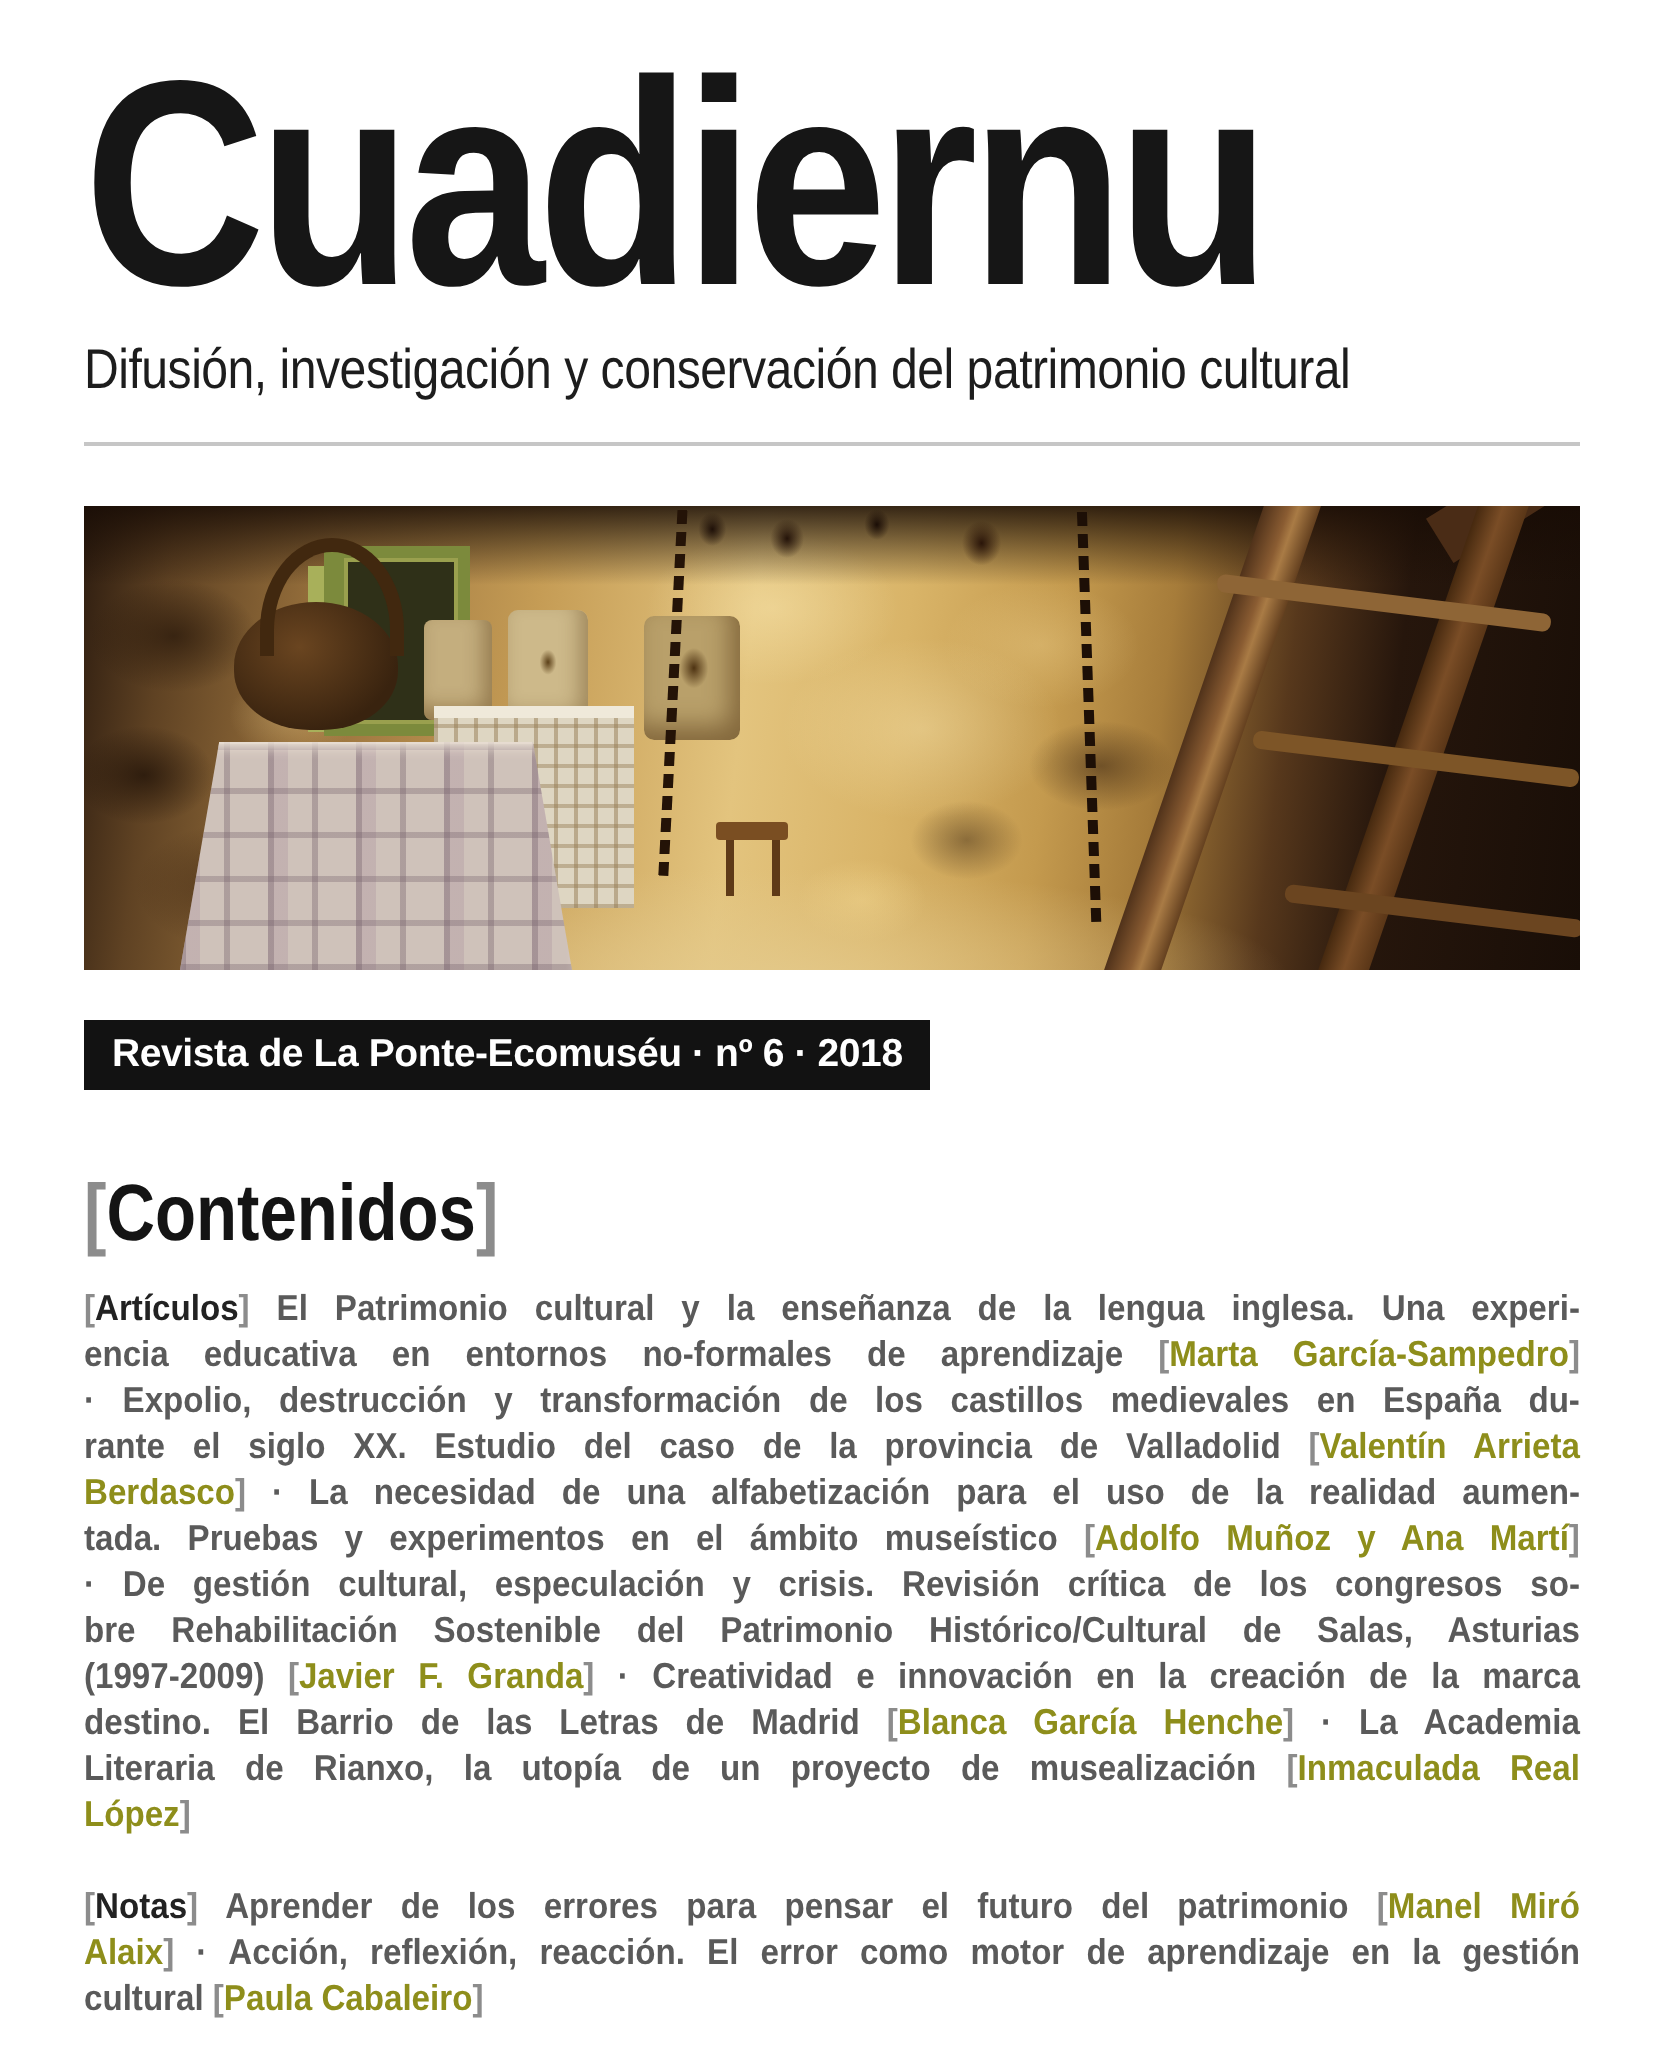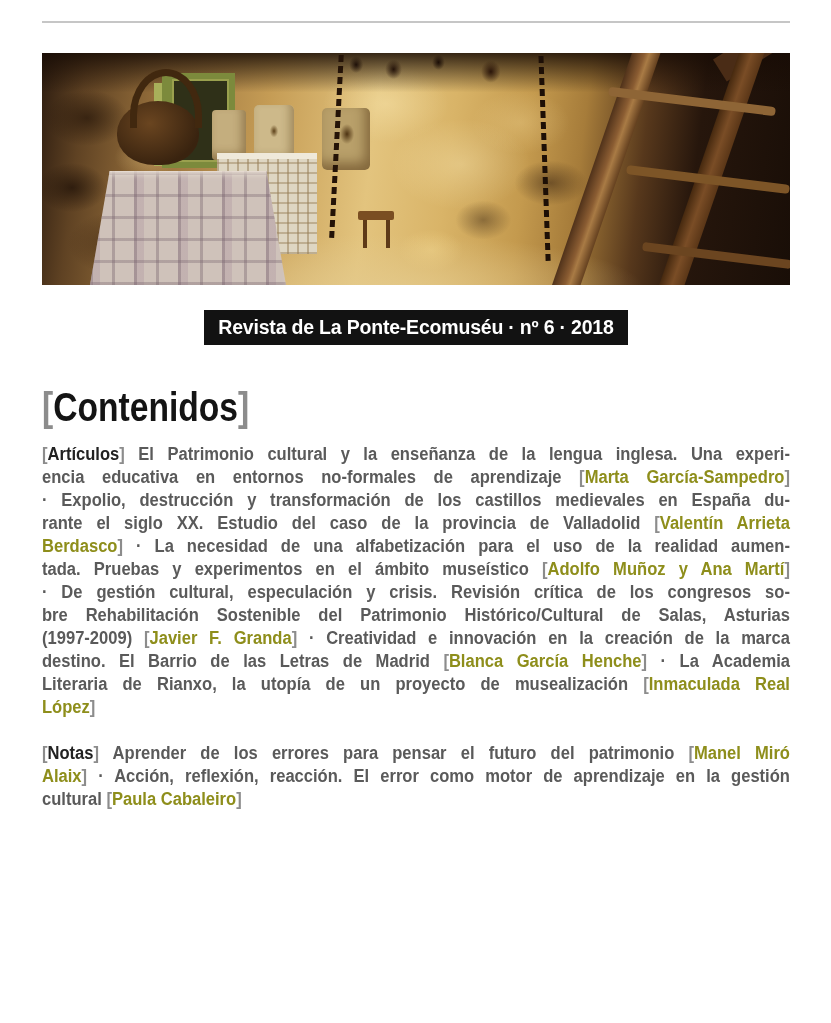--- a/index.html
+++ b/index.html
@@ -111,21 +111,21 @@
   .ph-rung1 { left: 566px; top: 44px; width: 168px; height: 9px; background: #8e6536;
     transform: rotate(7deg); border-radius: 4px; }
   .ph-rung2 { left: 584px; top: 122px; width: 164px; height: 9px; background: #7d5527;
     transform: rotate(7deg); border-radius: 4px; }
   .ph-rung3 { left: 600px; top: 198px; width: 150px; height: 9px; background: #6b4520;
     transform: rotate(7deg); border-radius: 4px; }
   .ph-beam { left: 668px; top: -30px; width: 130px; height: 26px; background: #4a2c16;
     transform: rotate(-32deg); }
 
   
-  .badge-row { margin-top: 25px; text-align: center; height: 26px; }
+  .badge-row { margin-top: 25px; text-align: left; height: 26px; }
   .issue-badge {
     display: inline-block; background: #121212; color: #ffffff;
     font-size: 19.5px; line-height: 23px; font-weight: 700; letter-spacing: -0.2px;
     padding: 6px 14px; white-space: nowrap;
   }
 
   
   .contents-heading {
     margin: 48px 0 0 0; font-size: 40px; line-height: 47px; font-weight: 700;
     white-space: nowrap; transform: scaleX(0.84); transform-origin: left top;
@@ -144,20 +144,24 @@
   .r-t { color: #5a5a5a; }
   .r-k { color: #8c8c8c; }
   .r-l { color: #222222; }
   .r-a { color: #8e8e1b; }
 </style>
 </head>
 <body>
 
 <div class="page">
 
+  <header class="masthead">
+    <h1 class="journal-title">Cuadiernu</h1>
+    <p class="journal-subtitle">Difusión, investigación y conservación del patrimonio cultural</p>
+  </header>
 
   <hr class="rule">
 
   <figure class="photo" style="margin:30px 0 0 0">
     <div class="ph-base"></div>
     <div class="ph-rocks"></div>
     <div class="ph-topshadow"></div>
     <div class="ph-floor"></div>
     <div class="ph-hangers"></div>
     <div class="ph-window"></div>

